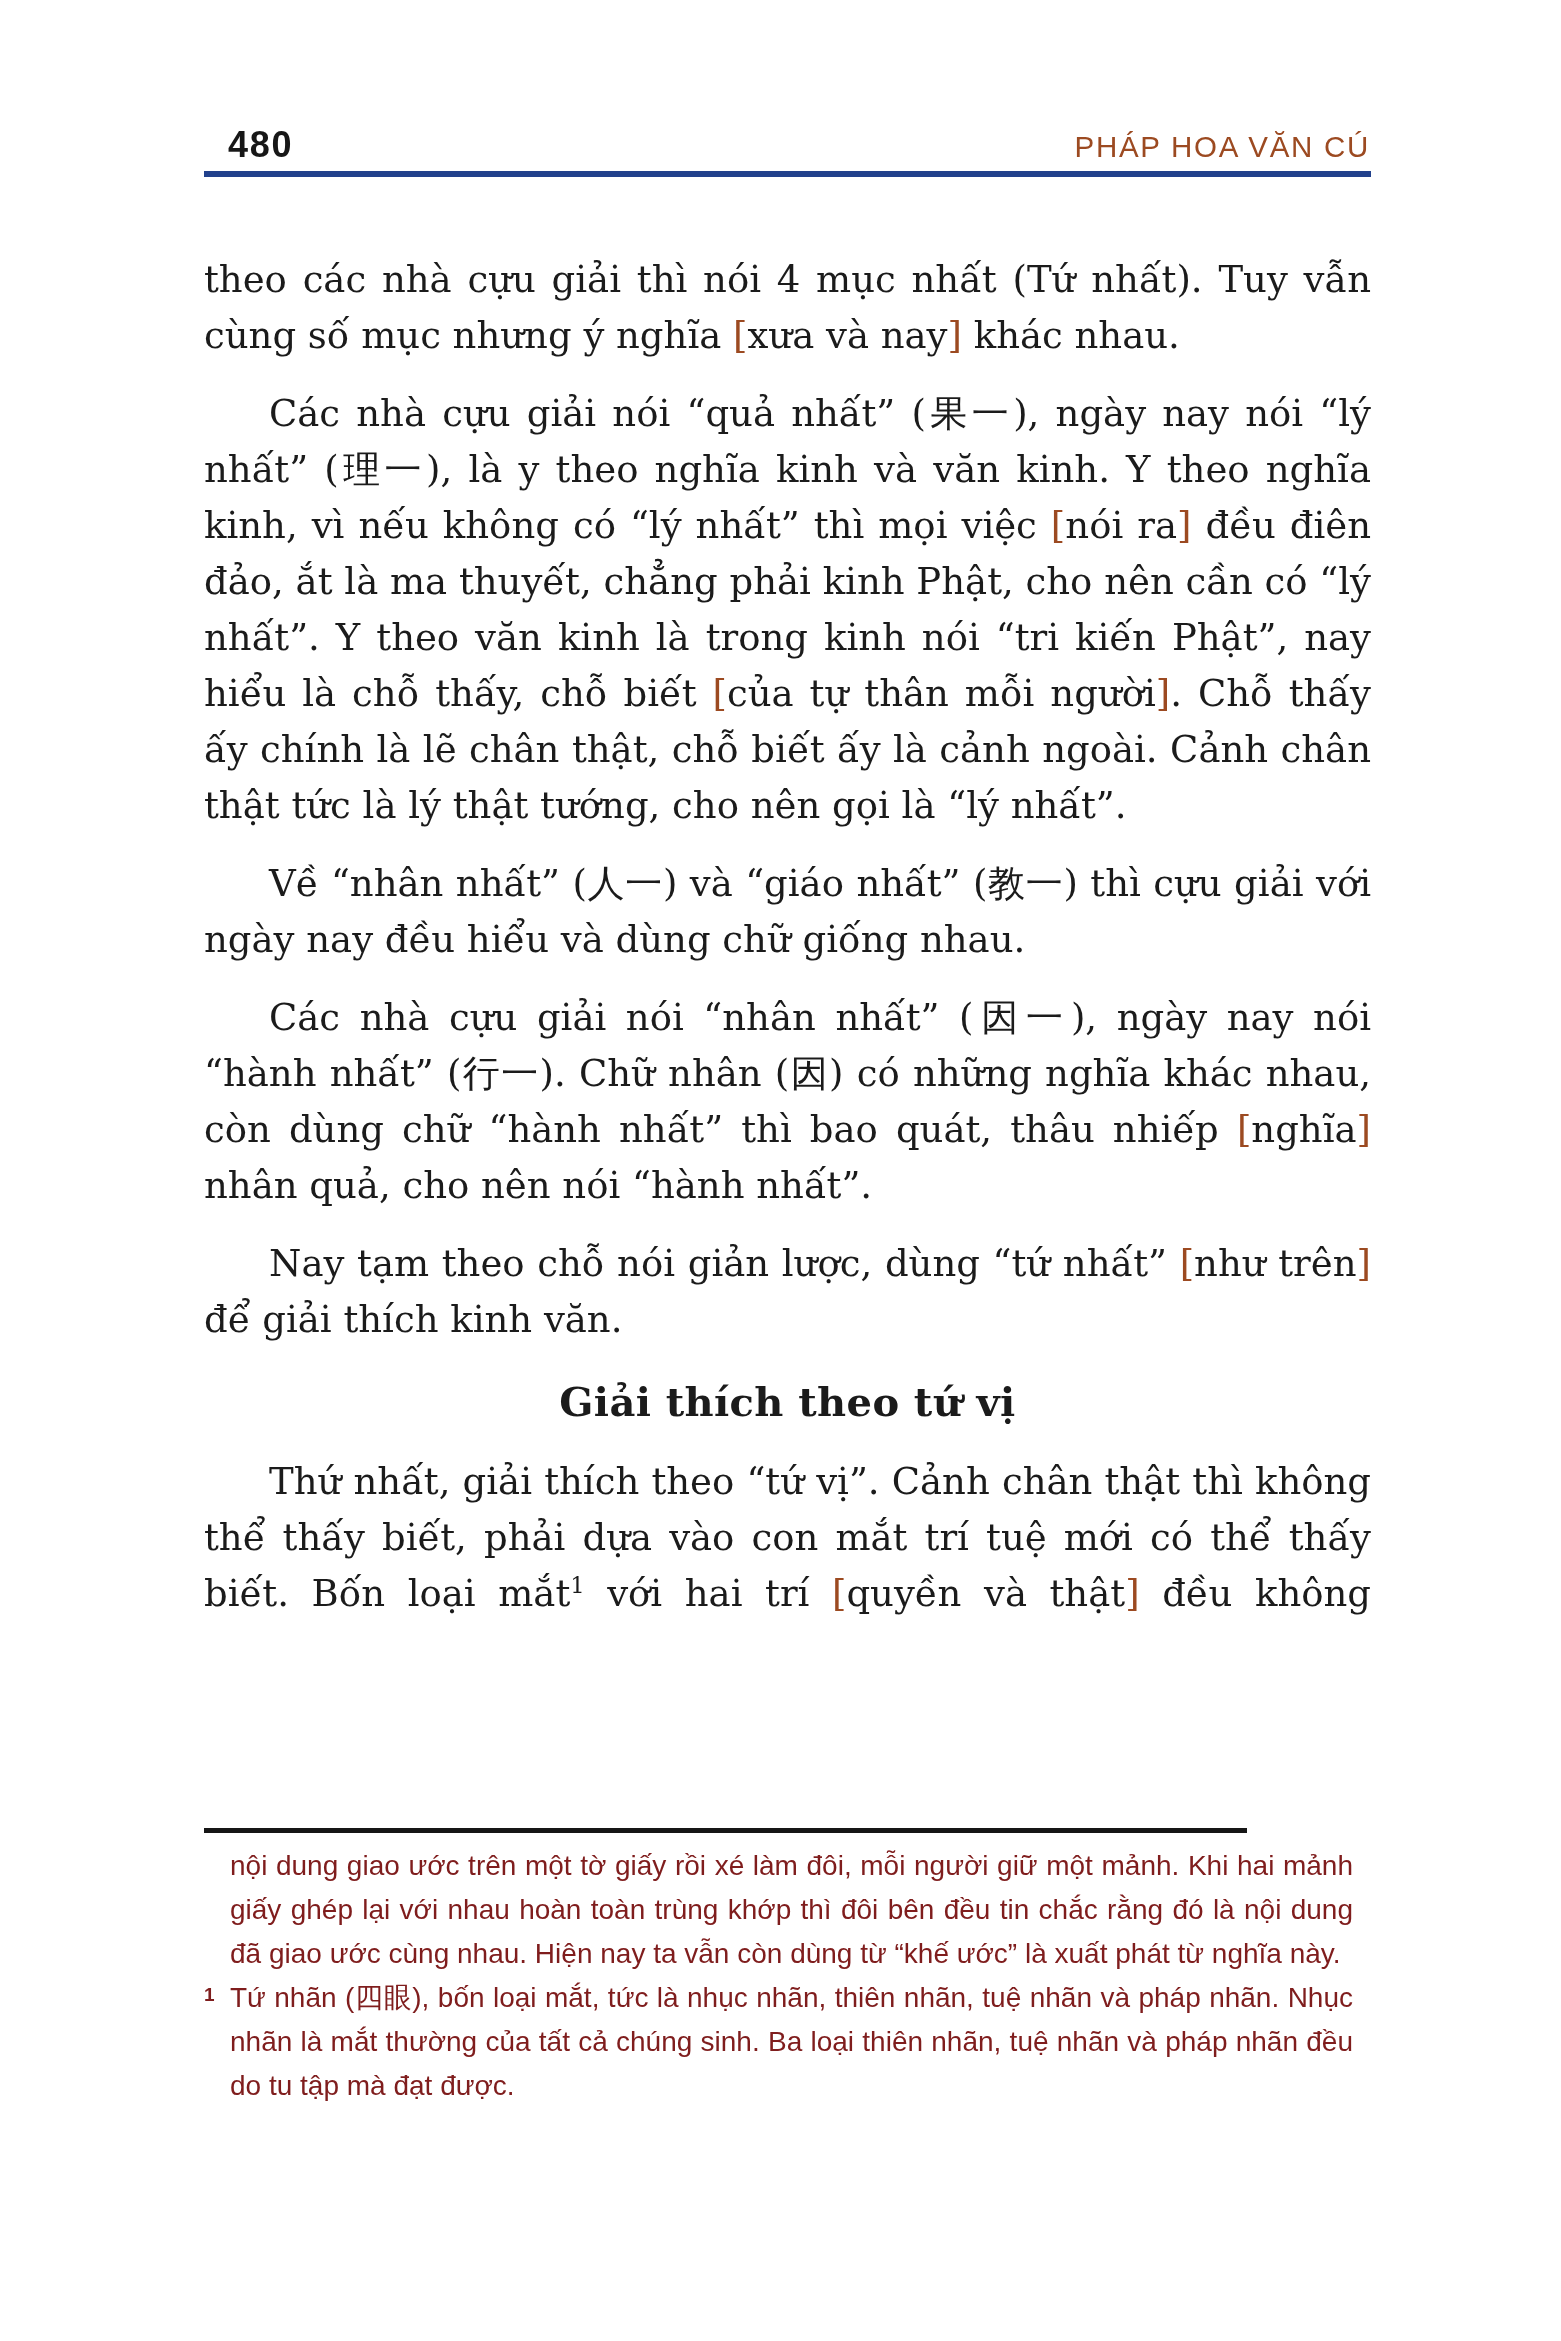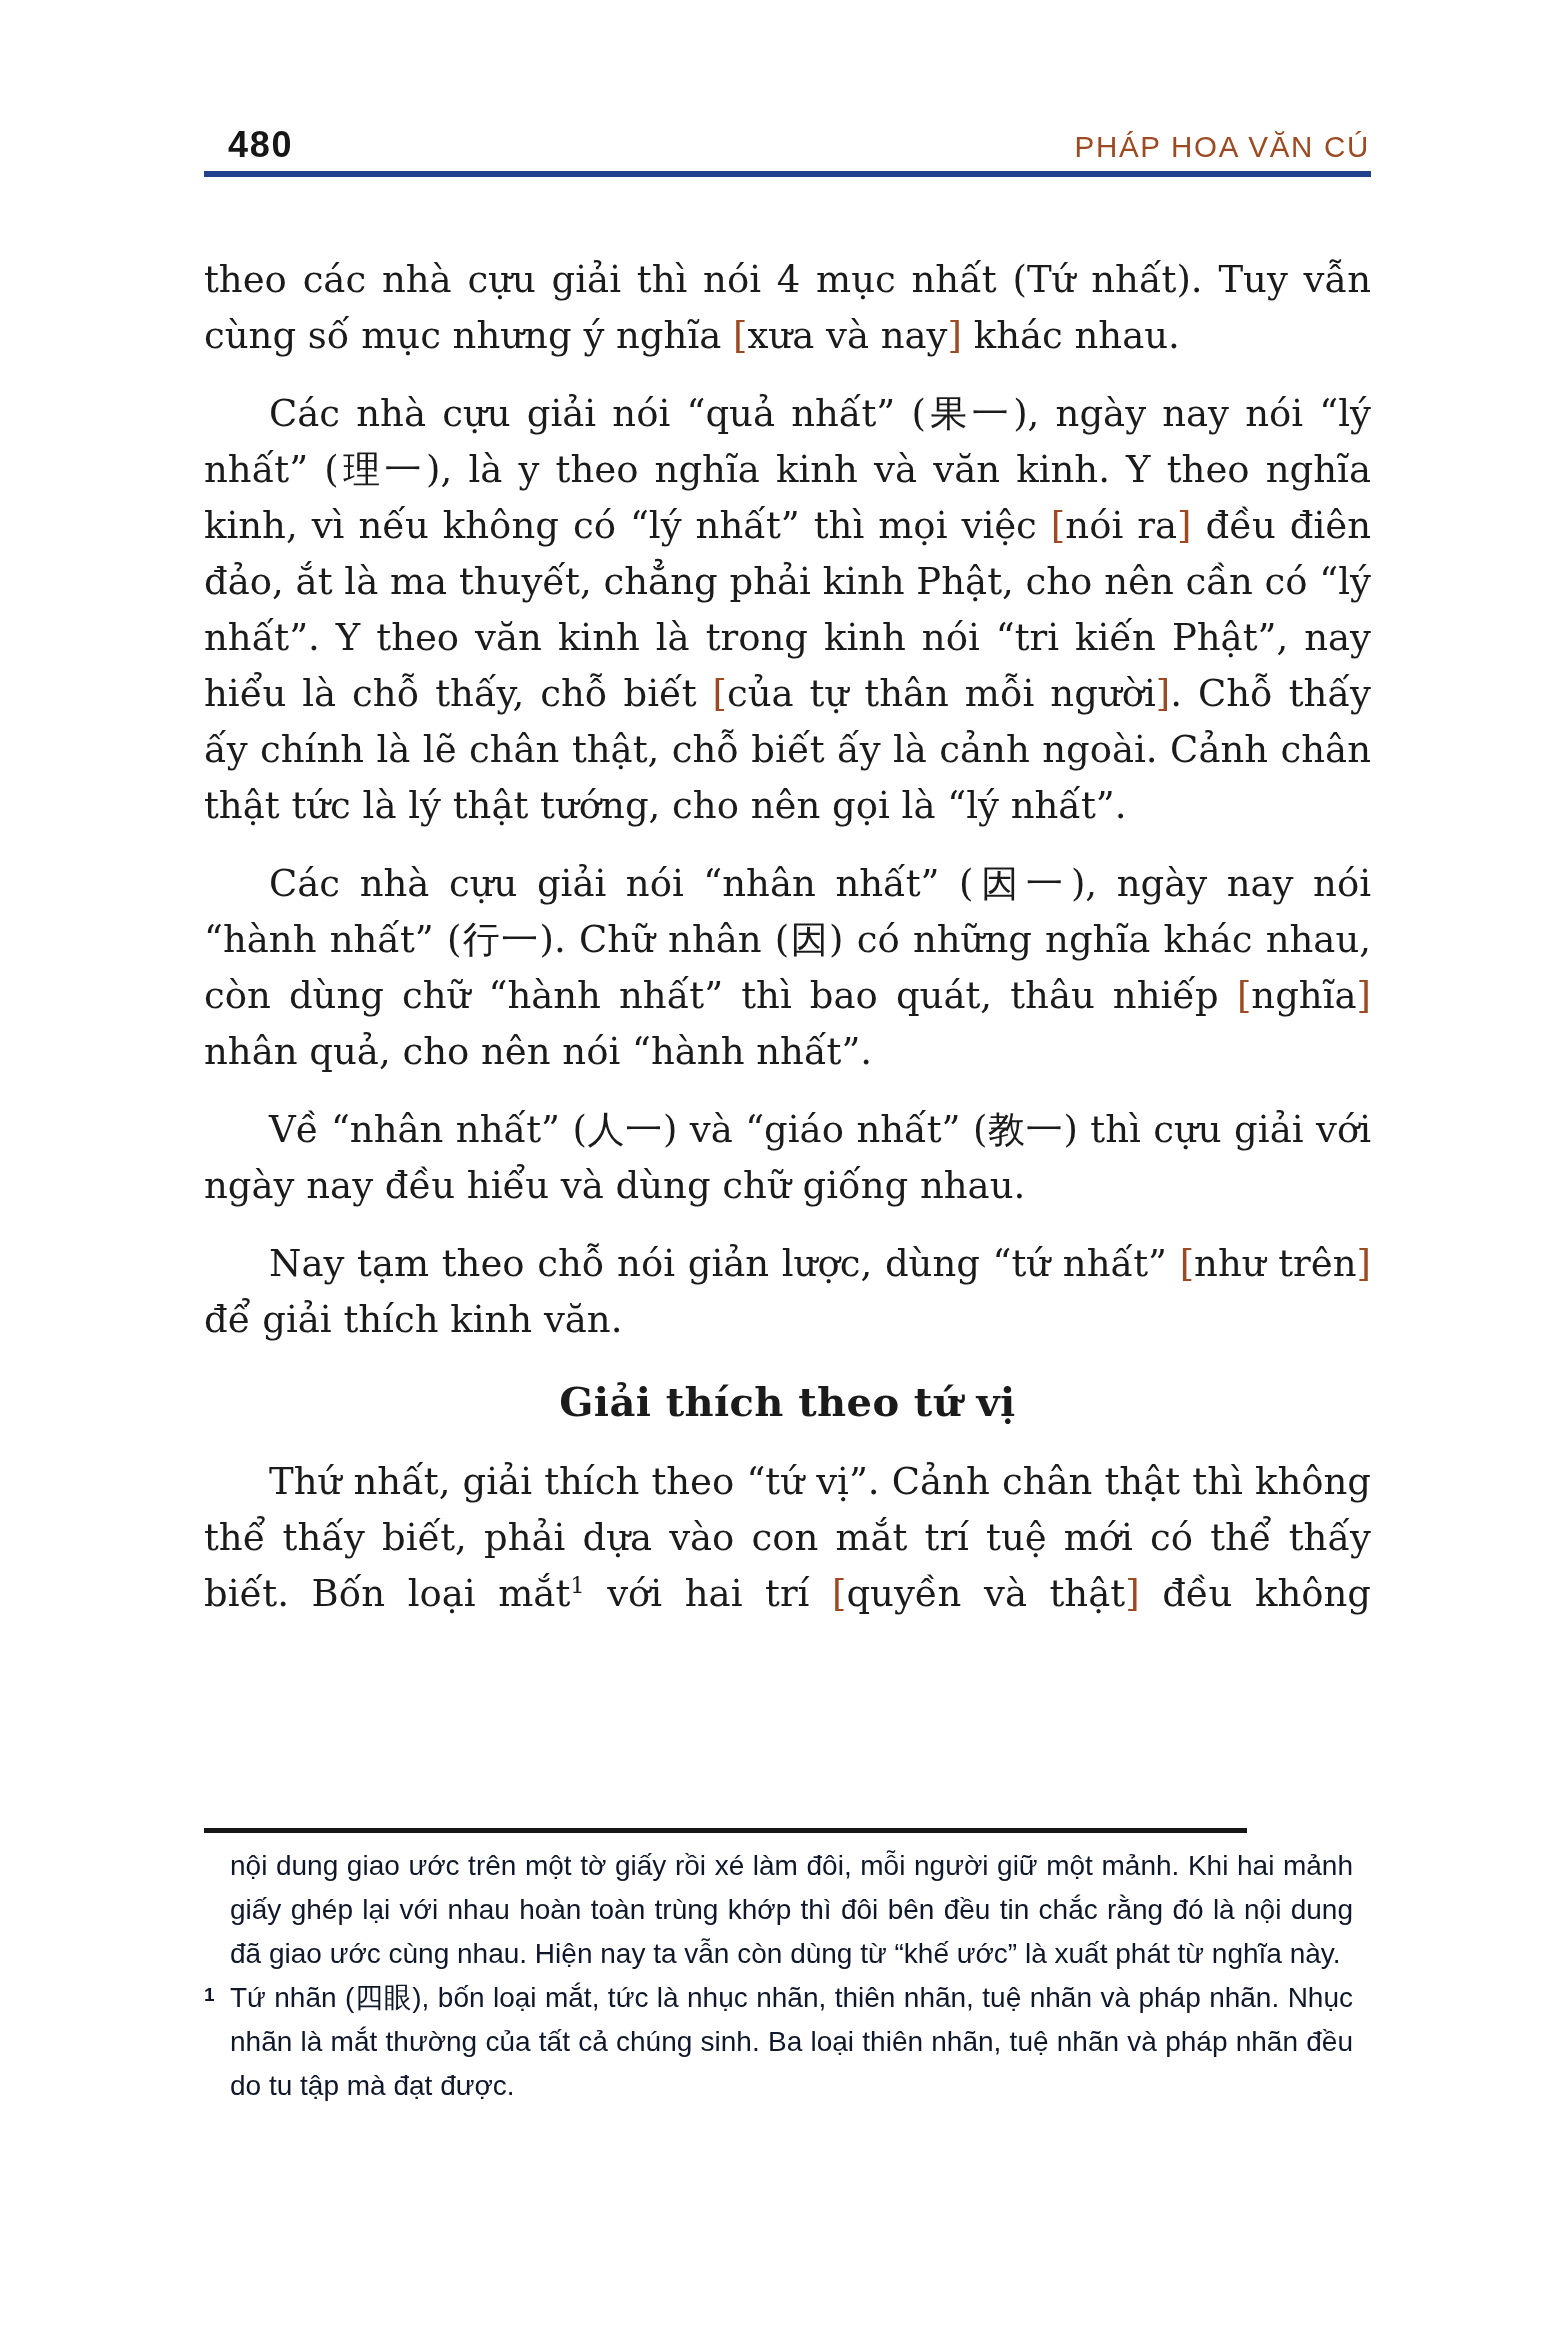--- a/index.html
+++ b/index.html
@@ -50,21 +50,21 @@
   }
   sup.fnref{font-size:22.6px;line-height:0;vertical-align:super;}
   
   .footnote-rule{
     position:absolute;left:204px;top:1828px;
     width:1043px;height:5.2px;background:var(--divider);
   }
   .footnotes{
     position:absolute;left:230px;top:1844px;width:1123px;
     font-family:"Liberation Sans", sans-serif;
-    font-size:28px;line-height:44px;color:#0f172a;
+    font-size:28px;line-height:44px;color:#7f1d1d;
     text-align:justify;
   }
   .footnotes p.fn{margin:0;}
   .fn-item{position:relative;}
   .fn-marker{
     position:absolute;left:-26px;top:-3.5px;
     font-size:19px;font-weight:bold;
   }
 </style>
 </head>
@@ -74,22 +74,22 @@
 
   <div class="page-number">480</div>
 
   <div class="running-title">PHÁP HOA VĂN CÚ</div>
 
   <div class="header-rule"></div>
 
   <div class="body-text">
       <p class="para"><span>theo các nhà cựu giải thì nói 4 mục nhất (Tứ nhất). Tuy vẫn cùng số mục nhưng ý nghĩa </span><span class="accent">[</span><span>xưa và nay</span><span class="accent">]</span><span> khác nhau.</span></p>
       <p class="para indent"><span>Các nhà cựu giải nói “quả nhất” (果一), ngày nay nói “lý nhất” (理一), là y theo nghĩa kinh và văn kinh. Y theo nghĩa kinh, vì nếu không có “lý nhất” thì mọi việc </span><span class="accent">[</span><span>nói ra</span><span class="accent">]</span><span> đều điên đảo, ắt là ma thuyết, chẳng phải kinh Phật, cho nên cần có “lý nhất”. Y theo văn kinh là trong kinh nói “tri kiến Phật”, nay hiểu là chỗ thấy, chỗ biết </span><span class="accent">[</span><span>của tự thân mỗi người</span><span class="accent">]</span><span>. Chỗ thấy ấy chính là lẽ chân thật, chỗ biết ấy là cảnh ngoài. Cảnh chân thật tức là lý thật tướng, cho nên gọi là “lý nhất”.</span></p>
+      <p class="para indent"><span>Về “nhân nhất” (人一) và “giáo nhất” (教一) thì cựu giải với ngày nay đều hiểu và dùng chữ giống nhau.</span></p>
       <p class="para indent"><span>Các nhà cựu giải nói “nhân nhất” (因一), ngày nay nói “hành nhất” (行一). Chữ nhân (因) có những nghĩa khác nhau, còn dùng chữ “hành nhất” thì bao quát, thâu nhiếp </span><span class="accent">[</span><span>nghĩa</span><span class="accent">]</span><span> nhân quả, cho nên nói “hành nhất”.</span></p>
-      <p class="para indent"><span>Về “nhân nhất” (人一) và “giáo nhất” (教一) thì cựu giải với ngày nay đều hiểu và dùng chữ giống nhau.</span></p>
       <p class="para indent"><span>Nay tạm theo chỗ nói giản lược, dùng “tứ nhất” </span><span class="accent">[</span><span>như trên</span><span class="accent">]</span><span> để giải thích kinh văn.</span></p>
       <h2 class="section-heading">Giải thích theo tứ vị</h2>
       <p class="para indent justify-last"><span>Thứ nhất, giải thích theo “tứ vị”. Cảnh chân thật thì không thể thấy biết, phải dựa vào con mắt trí tuệ mới có thể thấy biết. Bốn loại mắt</span><sup class="fnref">1</sup><span> với hai trí </span><span class="accent">[</span><span>quyền và thật</span><span class="accent">]</span><span> đều không</span></p>
     </div>
 
   <div class="footnote-rule"></div>
 
   <div class="footnotes">
       <p class="fn">nội dung giao ước trên một tờ giấy rồi xé làm đôi, mỗi người giữ một mảnh. Khi hai mảnh giấy ghép lại với nhau hoàn toàn trùng khớp thì đôi bên đều tin chắc rằng đó là nội dung đã giao ước cùng nhau. Hiện nay ta vẫn còn dùng từ “khế ước” là xuất phát từ nghĩa này.</p>
       <p class="fn fn-item"><span class="fn-marker">1</span><span>Tứ nhãn (四眼), bốn loại mắt, tức là nhục nhãn, thiên nhãn, tuệ nhãn và pháp nhãn. Nhục nhãn là mắt thường của tất cả chúng sinh. Ba loại thiên nhãn, tuệ nhãn và pháp nhãn đều do tu tập mà đạt được.</span></p>

